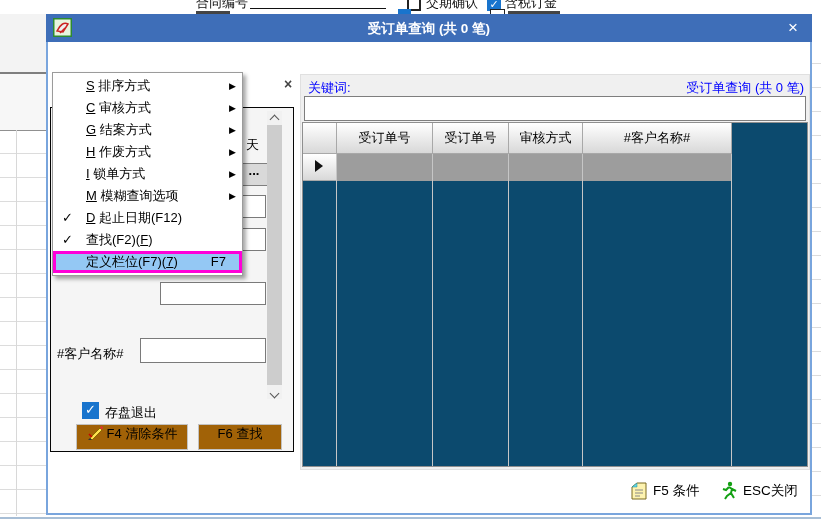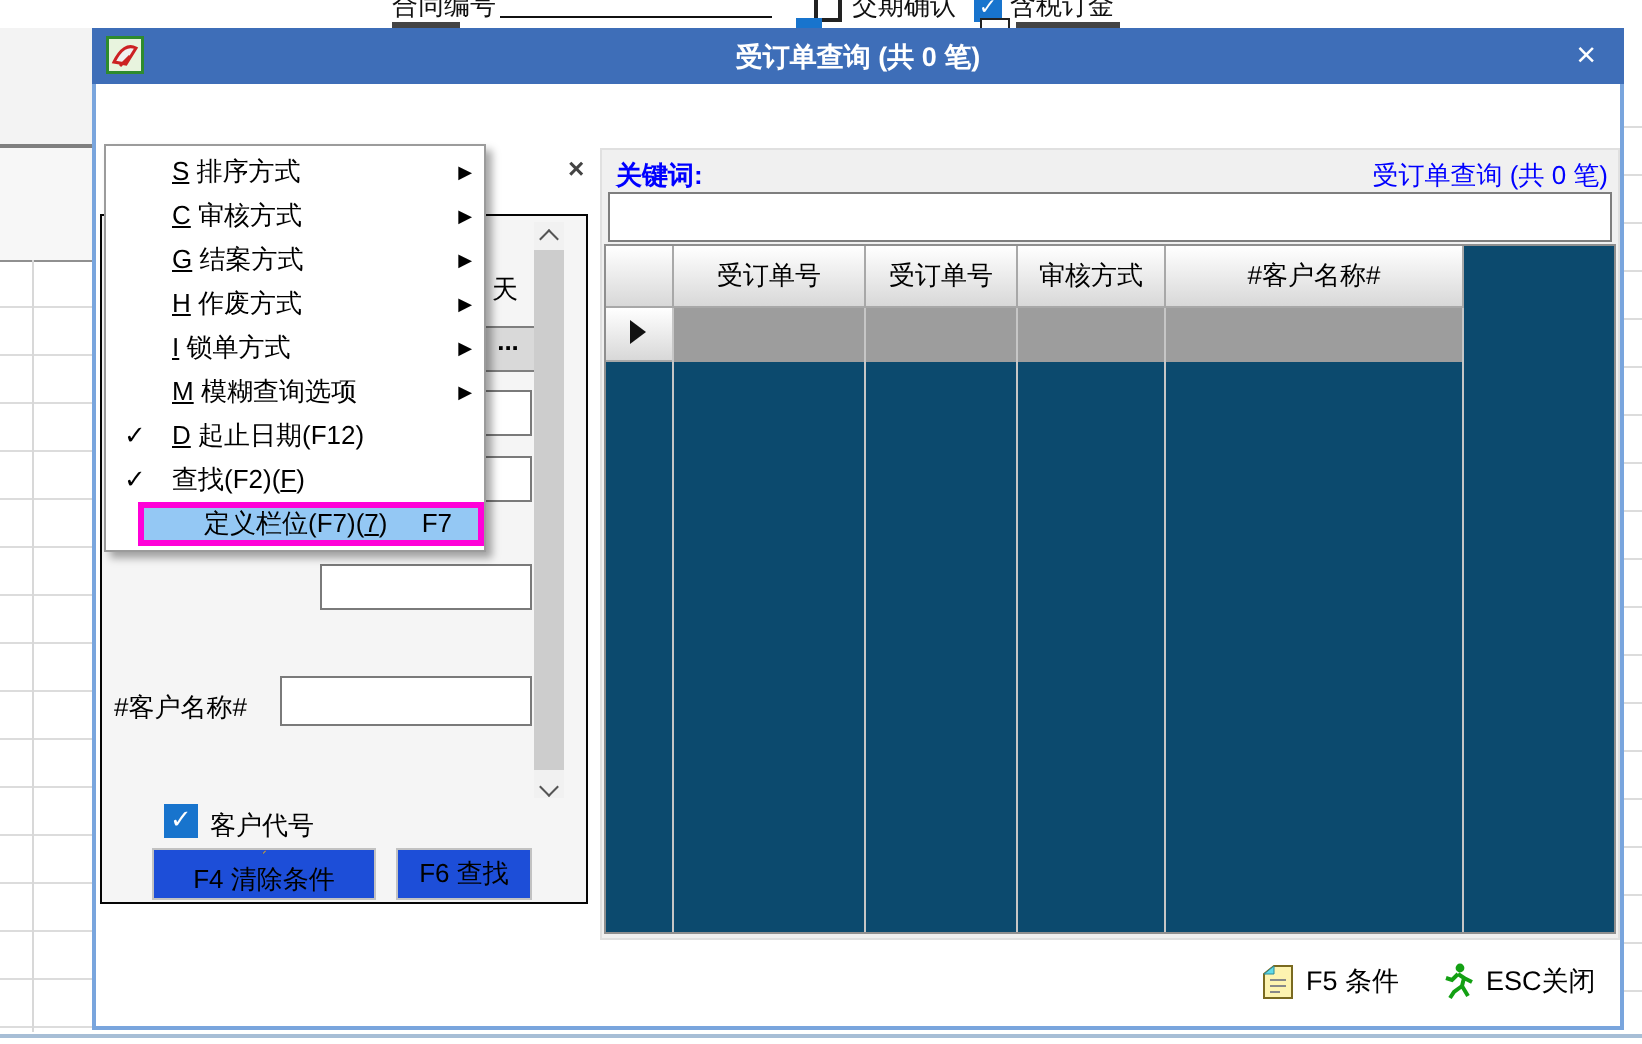--- a/index.html
+++ b/index.html
@@ -30,42 +30,42 @@
   .lp-close{font-size:14px;color:#444;font-weight:bold;}
   .lp-box{box-sizing:border-box;border:1px solid #050505;background:#f5f5f5;}
   .txtbox{box-sizing:border-box;background:#fff;border:1px solid #7a7a7a;}
   .ellipsis-btn{box-sizing:border-box;background:#d9d9d9;border:1px solid #7f7f7f;text-align:center;line-height:14px;font-weight:bold;}
   .sb{background:#cdcdcd;}
   .sb-arrow{position:absolute;left:0;width:15px;height:14px;background:#f1f1f1;text-align:center;}
   .chev{display:inline-block;width:6px;height:6px;border-left:1.5px solid #555;border-top:1.5px solid #555;}
   .chev.up{transform:rotate(45deg);margin-top:5px;}
   .chev.down{transform:rotate(225deg);margin-top:2px;}
   .cb-big{width:17px;height:17px;box-sizing:border-box;background:#1874cd;color:#fff;text-align:center;line-height:16px;font-size:13px;font-weight:bold;}
-  .gbtn{box-sizing:border-box;background:#1d4ed8;border:1px solid #c2c2c2;display:flex;align-items:center;justify-content:center;gap:4px;font-size:13px;flex-direction:column;}
+  .gbtn{box-sizing:border-box;background:#a16207;border:1px solid #c2c2c2;display:flex;justify-content:center;gap:4px;font-size:13px;}
   
   .rp{box-sizing:border-box;background:#f0f0f0;border:1px solid #e0e0e0;}
   .bluetext{color:#0000ff;white-space:nowrap;}
   .kw-input{box-sizing:border-box;background:#fff;border:1px solid #7e7e7e;}
   .table{box-sizing:border-box;background:#0c4a6e;border:1px solid #8f8f8f;overflow:hidden;}
   .th{position:absolute;top:0;height:31px;box-sizing:border-box;background:linear-gradient(#ffffff,#d8d8d8);
       border-right:1px solid #a8a8a8;border-bottom:1px solid #a8a8a8;text-align:center;line-height:30px;font-size:13px;}
   .sel-row{position:absolute;background:#9d9d9d;}
   .sel-cell{position:absolute;box-sizing:border-box;background:linear-gradient(#ffffff,#d8d8d8);border-right:1px solid #a8a8a8;border-bottom:1px solid #a8a8a8;}
   .row-arrow{position:absolute;left:12px;top:6px;width:0;height:0;border-left:8px solid #111;border-top:6px solid transparent;border-bottom:6px solid transparent;}
   .tgrid{position:absolute;width:1px;background:#c6c6c6;}
   
   .fbtn{display:flex;align-items:center;gap:5px;font-size:13.5px;cursor:default;}
   
   .menu{left:52px;top:72px;width:191px;box-sizing:border-box;background:#fff;border:1px solid #9b9b9b;
         box-shadow:3px 3px 4px rgba(0,0,0,.35);padding:2px 0;}
   .menu-item{position:relative;height:22px;line-height:22px;padding-left:33px;white-space:nowrap;font-size:13px;}
   .menu-item .check{position:absolute;left:9px;font-weight:bold;}
   .menu-item .sub{position:absolute;right:6px;top:0;font-size:9px;}
   .menu-item .sc{position:absolute;right:13px;top:0;}
-  .menu-item.hl{background:#94c8f4;border:3px solid #ff00d8;box-sizing:border-box;line-height:15px;padding-left:30px;margin-left:16px;}
+  .menu-item.hl{background:#94c8f4;border:3px solid #ff00d8;box-sizing:border-box;line-height:15px;padding-left:30px;}
   u{text-decoration:underline;}
 </style>
 </head>
 <body>
 
 <div id="stage">
 
   <div class="abs bg-topleft" style="left:0;top:14px;width:46px;height:58px;"></div>
   <div class="abs bg-midleft" style="left:0;top:74px;width:46px;height:56px;"></div>
   <div class="abs bg-grid" style="left:0;top:130px;width:46px;height:386px;"></div>
@@ -106,37 +106,37 @@
   <div class="abs txtbox" style="left:160px;top:228px;width:106px;height:23px;"></div>
   <div class="abs txtbox" style="left:160px;top:282px;width:106px;height:23px;"></div>
   <div class="abs sb" style="left:267px;top:111px;width:15px;height:288px;">
     <div class="sb-arrow" style="top:0;"><span class="chev up"></span></div>
     <div class="sb-arrow" style="bottom:0;top:auto;"><span class="chev down"></span></div>
   </div>
   <span class="abs" style="left:57px;top:345px;">#客户名称#</span>
   <div class="abs txtbox" style="left:140px;top:338px;width:126px;height:25px;"></div>
 
   <div class="abs cb-big" style="left:82px;top:402px;">✓</div>
-  <span class="abs" style="left:105px;top:404px;">客户代号</span>
+  <span class="abs" style="left:105px;top:404px;">存盘退出</span>
 
   <div class="abs gbtn" style="left:76px;top:424px;width:112px;height:26px;">
     <svg width="16" height="16" viewBox="0 0 16 16">
       <polygon points="3,13 6,10 13,3 15,5 8,12 5,15" fill="#ffe14d" stroke="#8a6d00"></polygon>
       <polygon points="13,3 15,5 16,2 14,1" fill="#e03030"></polygon>
       <path d="M1 15 L5 15 L3 13 Z" fill="#333"></path>
       <line x1="2" y1="9" x2="5" y2="12" stroke="#c00" stroke-width="1.5"></line>
     </svg>
     <span>F4 清除条件</span>
   </div>
-  <div class="abs gbtn" style="left:198px;top:424px;width:68px;height:26px;">
+  <div class="abs gbtn" style="left:198px;top:424px;width:84px;height:26px;">
     <span>F6 查找</span>
   </div>
 
   <div class="abs rp" style="left:300px;top:74px;width:510px;height:396px;"></div>
-  <span class="abs bluetext" style="left:308px;top:79px;font-weight:bold;">关键词:</span>
+  <span class="abs bluetext" style="left:308px;top:79px;">关键词:</span>
   <span class="abs bluetext" style="right:17px;top:79px;">受订单查询 (共 0 笔)</span>
   <input class="abs kw-input" style="left: 304px; top: 96px; width: 502px; height: 25px;" value="">
 
   <div class="abs table" style="left:302px;top:122px;width:506px;height:345px;">
     <div id="table-head">
         <div class="th" style="left: 0px; width: 34px;"></div>
         <div class="th" style="left: 34px; width: 96px;">受订单号</div>
         <div class="th" style="left: 130px; width: 76px;">受订单号</div>
         <div class="th" style="left: 206px; width: 74px;">审核方式</div>
         <div class="th" style="left: 280px; width: 149px;">#客户名称#</div>

